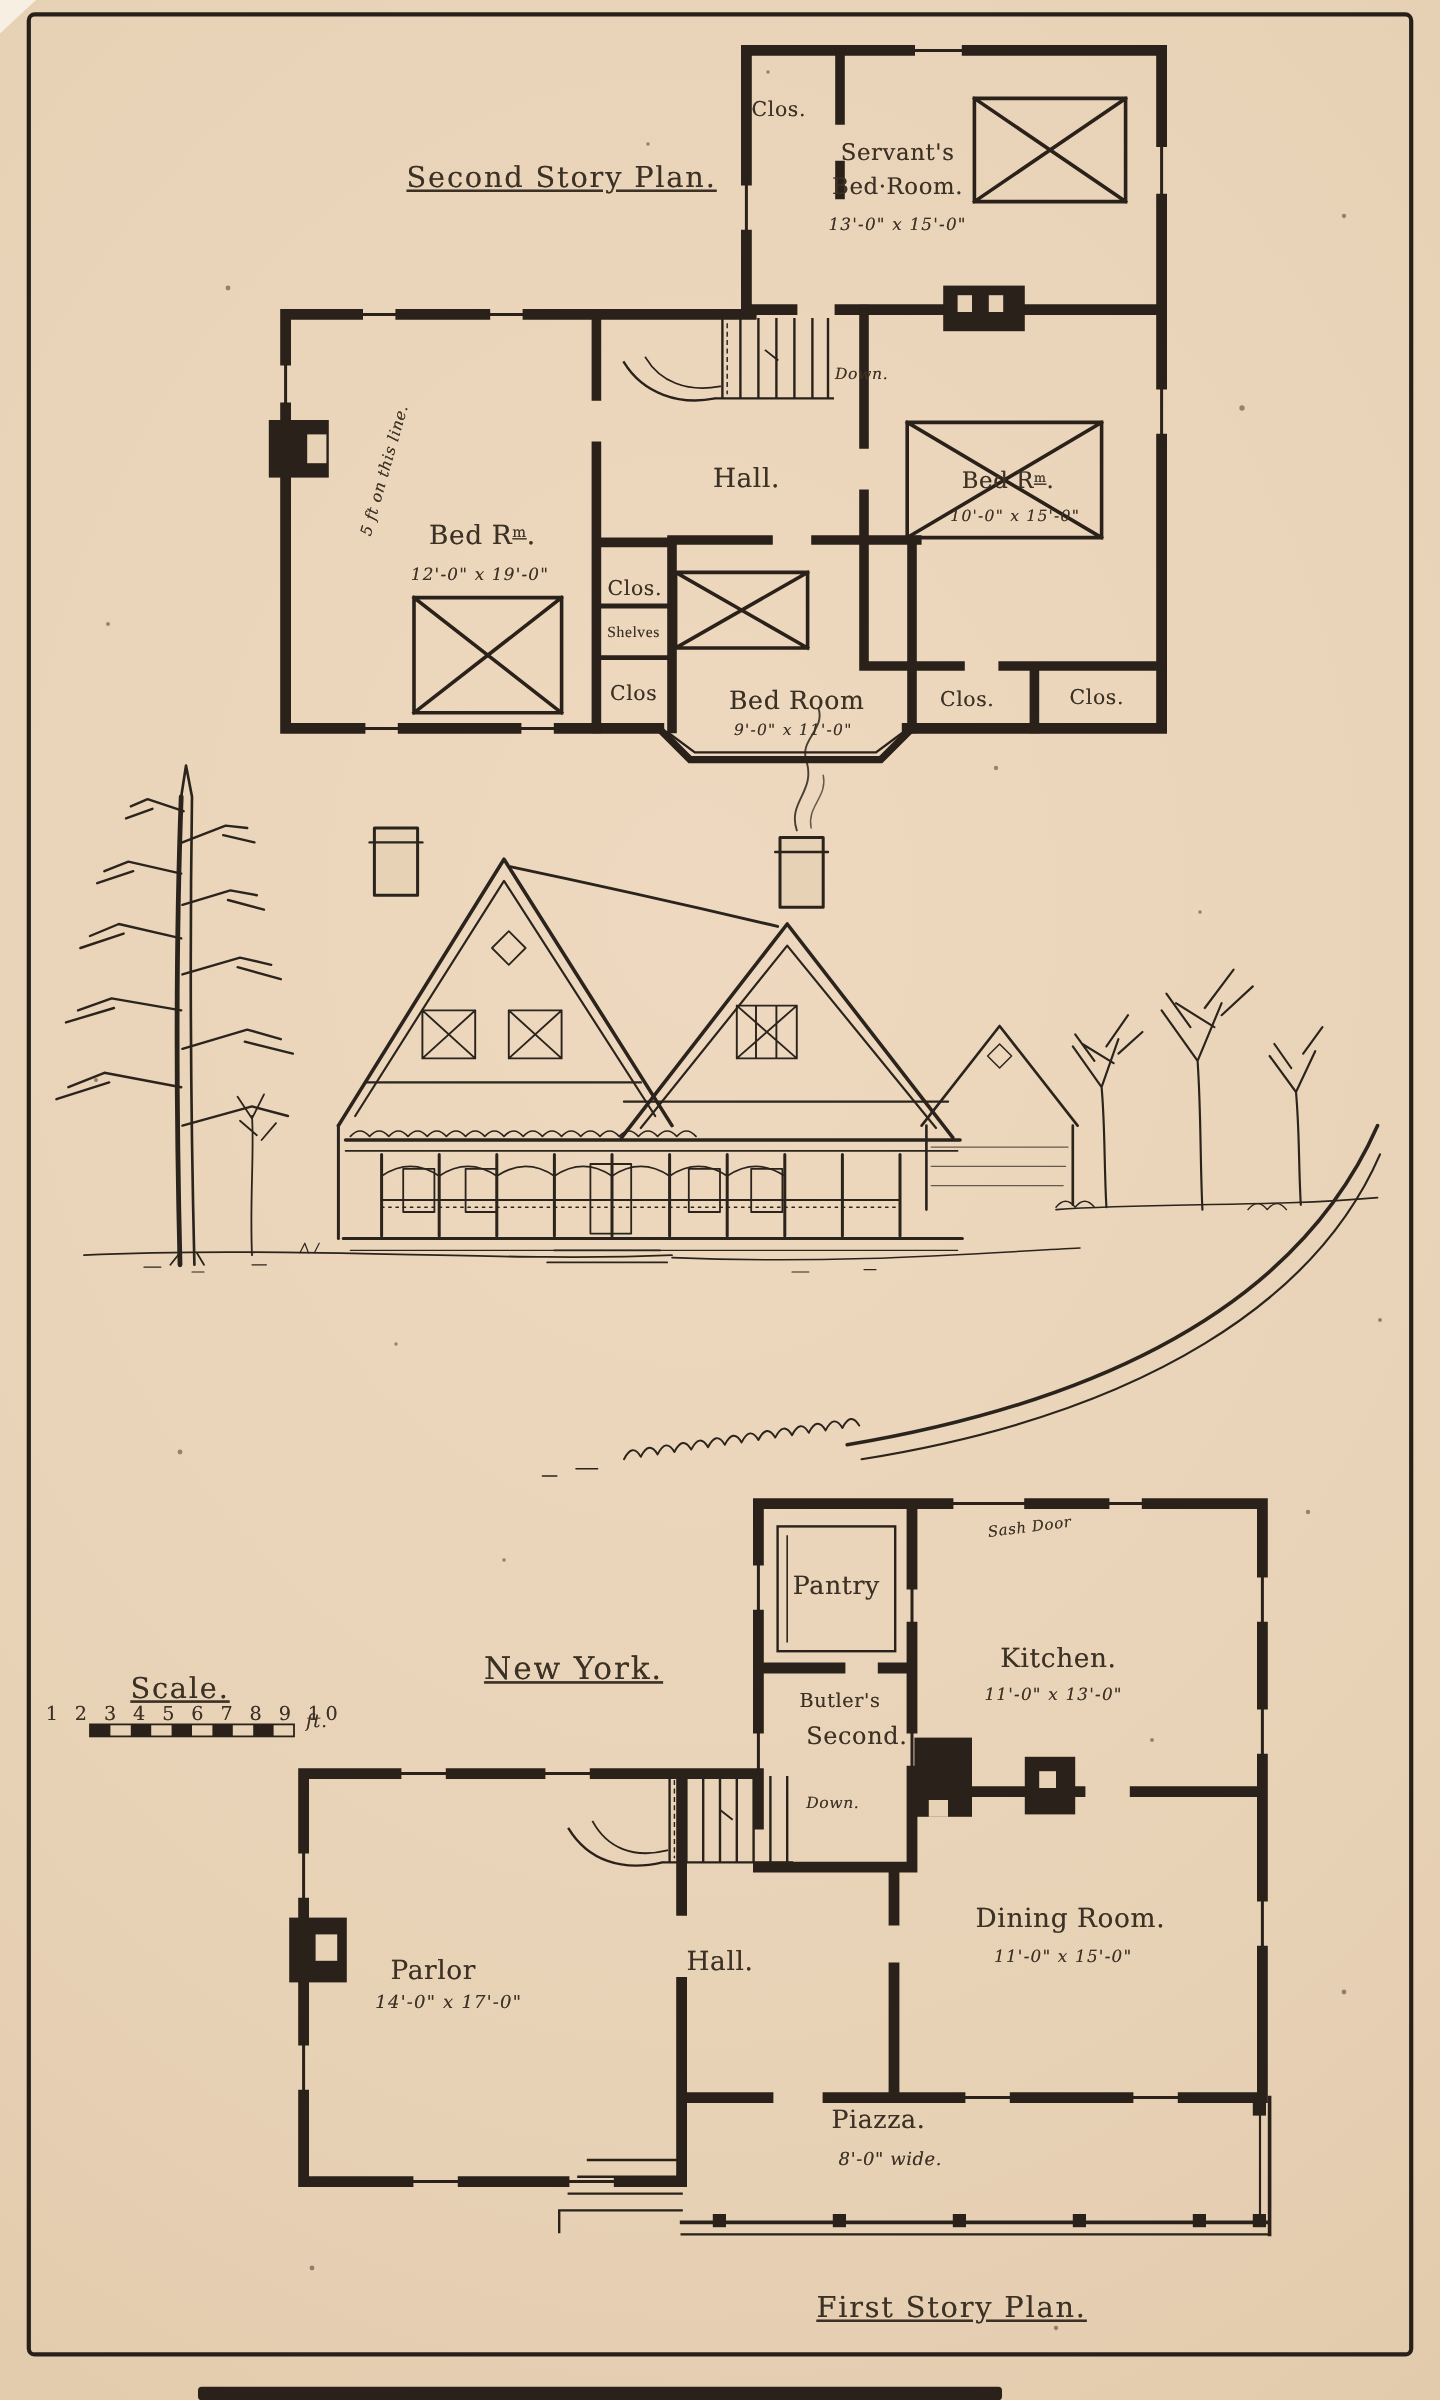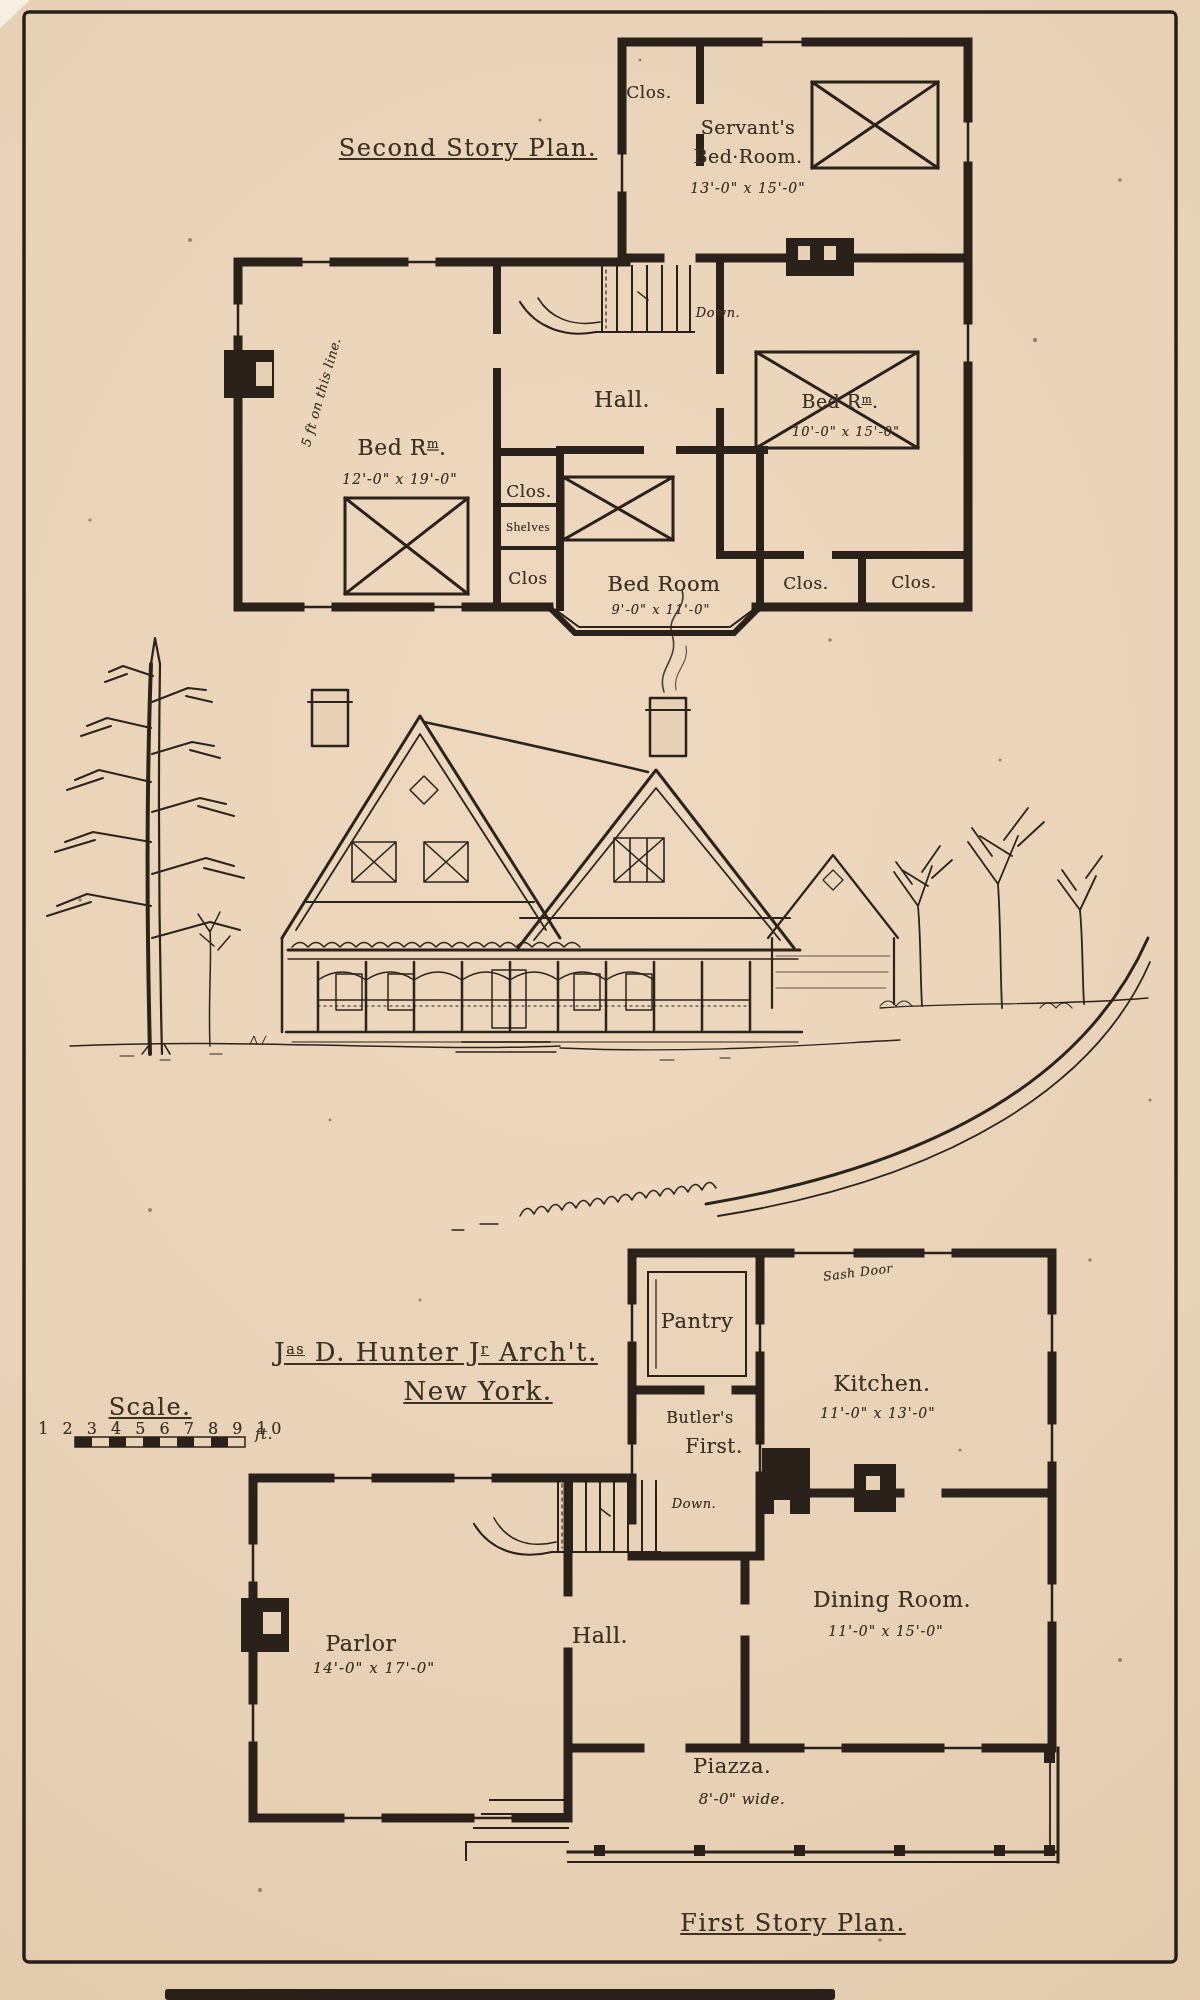--- a/index.html
+++ b/index.html
@@ -230,32 +230,31 @@
 <div class="lbl small" style="left:529px;top:491px">Clos.</div>
 <div class="lbl tiny" style="left:528px;top:527px">Shelves</div>
 <div class="lbl small" style="left:528px;top:578px">Clos</div>
 <div class="lbl room" style="left:664px;top:584px;font-size:21px">Bed Room</div>
 <div class="lbl dims" style="left:661px;top:609px;font-size:13px">9'-0" x 11'-0"</div>
 <div class="lbl small" style="left:806px;top:583px">Clos.</div>
 <div class="lbl small" style="left:914px;top:582px">Clos.</div>
 <div class="lbl hand" style="left:718px;top:312px">Down.</div>
 <div class="lbl hand" style="left:321px;top:392px;transform:translate(-50%,-50%) rotate(-74deg)">5 ft on this line.</div>
 
-<div class="lbl title" style="left:436px;top:1352px;font-size:26px"><span>J</span><sup>as</sup><span> D. Hunter J</span><sup>r</sup><span> Arch't.</span></div>
 <div class="lbl title" style="left:478px;top:1391px;font-size:26px">New York.</div>
 <div class="lbl title" style="left:150px;top:1407px">Scale.</div>
 <div class="lbl scale-nums" style="left:162px;top:1428px">1 2 3 4 5 6 7 8 9 10</div>
 <div class="lbl hand" style="left:264px;top:1434px;font-size:15px">ft.</div>
 
 <div class="lbl room-sm" style="left:697px;top:1321px;font-size:21px">Pantry</div>
 <div class="lbl hand" style="left:858px;top:1272px;font-size:12.5px;transform:translate(-50%,-50%) rotate(-7deg)">Sash Door</div>
 <div class="lbl room" style="left:882px;top:1383px">Kitchen.</div>
 <div class="lbl dims" style="left:878px;top:1413px">11'-0" x 13'-0"</div>
 <div class="lbl room-sm" style="left:700px;top:1417px;font-size:16px">Butler's</div>
-<div class="lbl room-sm" style="left:714px;top:1446px;font-size:20px">First.</div>
+<div class="lbl room-sm" style="left:714px;top:1446px;font-size:20px">Second.</div>
 <div class="lbl hand" style="left:694px;top:1503px">Down.</div>
 <div class="lbl room" style="left:892px;top:1599px">Dining Room.</div>
 <div class="lbl dims" style="left:886px;top:1631px">11'-0" x 15'-0"</div>
 <div class="lbl room" style="left:361px;top:1643px">Parlor</div>
 <div class="lbl dims" style="left:374px;top:1668px;font-size:15px">14'-0" x 17'-0"</div>
 <div class="lbl room" style="left:600px;top:1635px">Hall.</div>
 <div class="lbl room" style="left:732px;top:1766px;font-size:21px">Piazza.</div>
 <div class="lbl hand" style="left:742px;top:1799px;font-size:15px">8'-0" wide.</div>
 <div class="lbl title" style="left:793px;top:1923px">First Story Plan.</div>
 

